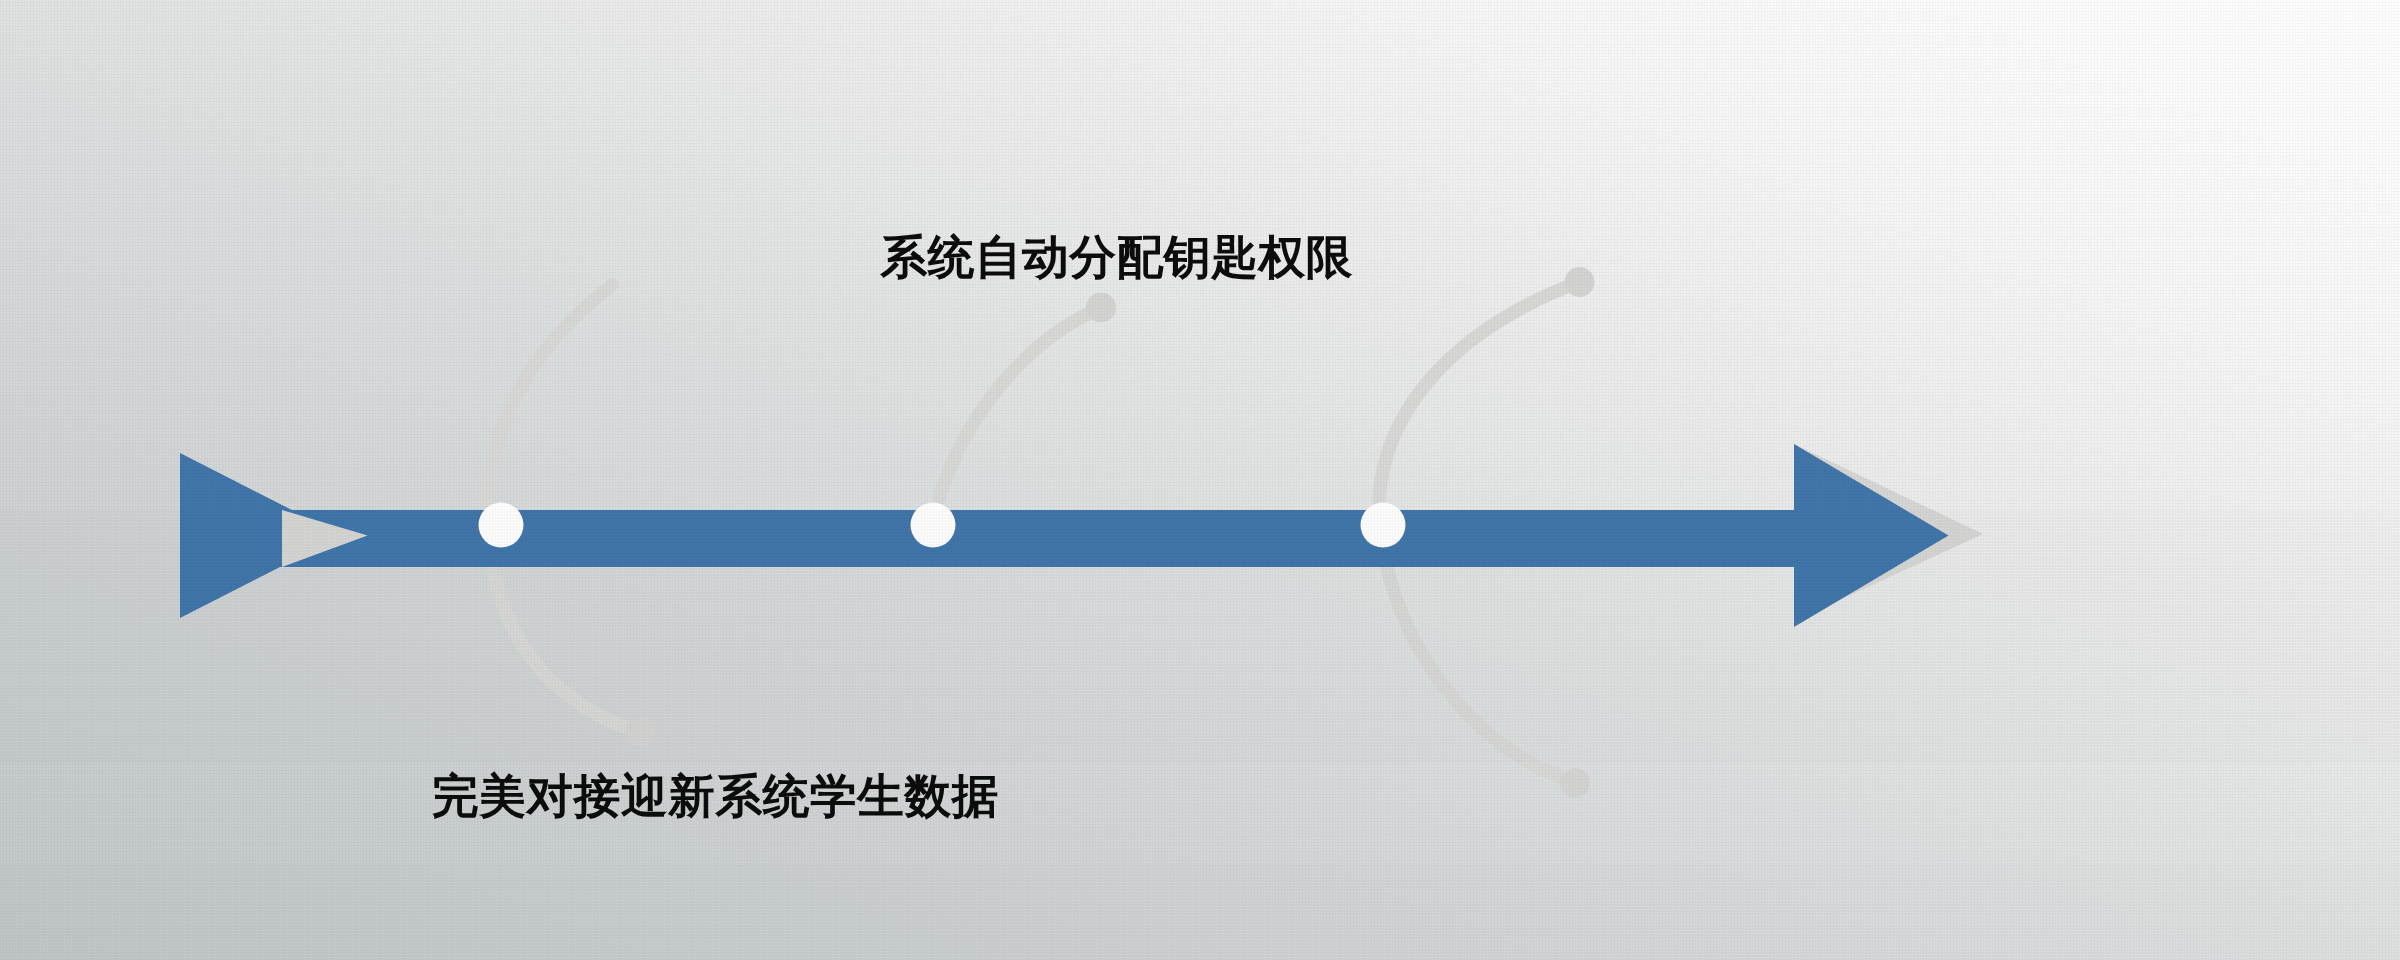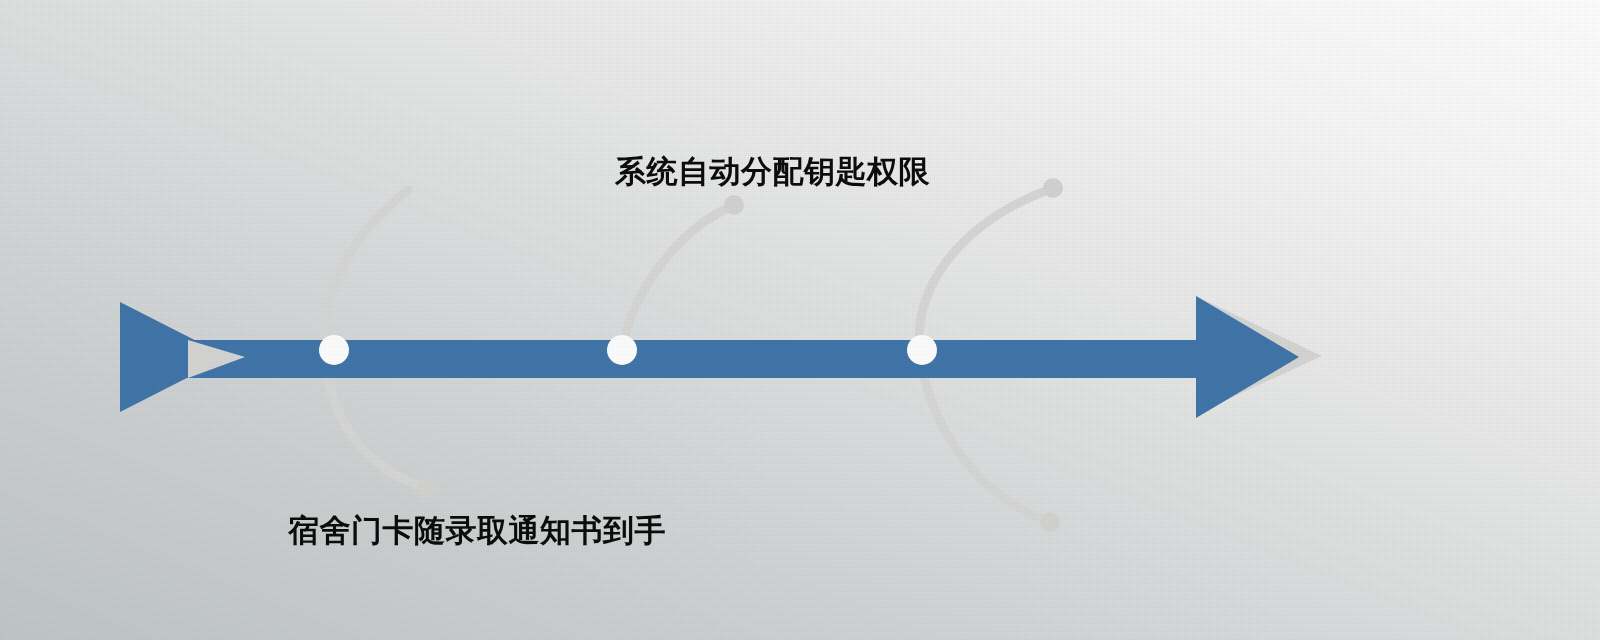--- a/index.html
+++ b/index.html
@@ -46,21 +46,21 @@
   .label {
     position: absolute;
     white-space: nowrap;
     font-weight: bold;
     color: #0c0c0c;
     letter-spacing: 0.5px;
     line-height: 1;
     font-family: "Liberation Sans", "DejaVu Sans", sans-serif;
   }
 
-  #label-1 { left: 587px;  top: 156px; font-size: 31px; margin-left: 28px; }
+  #label-1 { left: 587px;  top: 156px; font-size: 31px; }
   #label-2 { left: 288px;  top: 515px; font-size: 31px; }
   #label-3 { left: 897px;  top: 548px; font-size: 31px; }
 </style>
 </head>
 <body>
 
 <div id="slide">
 
   <svg id="graphic" viewBox="0 0 1600 640" xmlns="http://www.w3.org/2000/svg">
 
@@ -122,16 +122,16 @@
       <circle cx="334" cy="350" r="15" fill="#ffffff"></circle>
       <circle cx="622" cy="350" r="15" fill="#ffffff"></circle>
       <circle cx="922" cy="350" r="15" fill="#ffffff"></circle>
     </g>
   </svg>
 
   <div id="noise"></div>
 
   <div class="label" id="label-1">系统自动分配钥匙权限</div>
 
-  <div class="label" id="label-2">宿舍门卡随录取通知书到手</div>
+  <div class="label" id="label-2">完美对接迎新系统学生数据</div>
 
 
 </div>
 
 </body></html>

